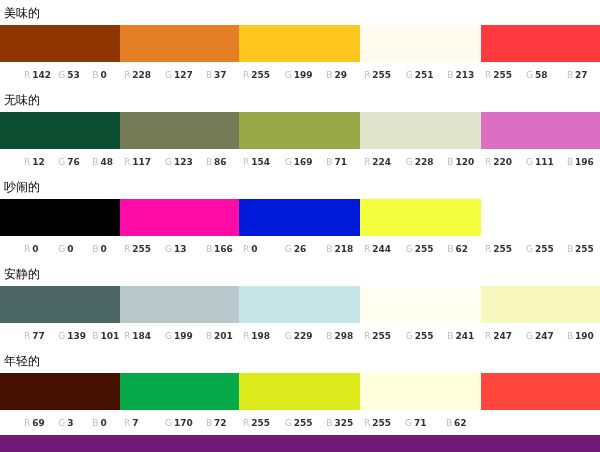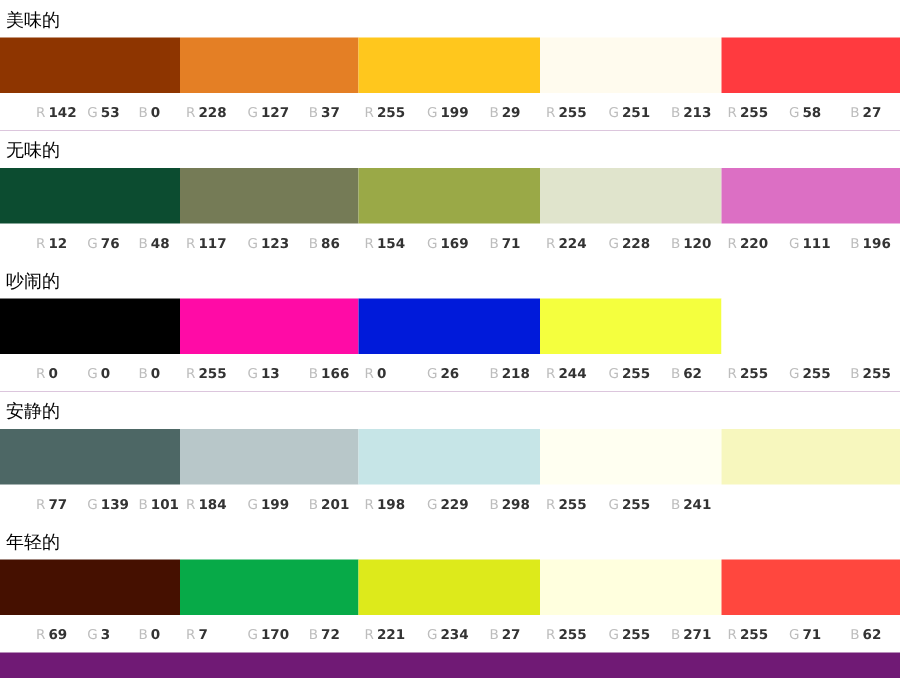--- a/index.html
+++ b/index.html
@@ -231,20 +231,25 @@
       <div class="rgb-cell c2">
         <span class="chan r"><span class="chan-letter">R</span><span class="chan-value">198</span></span>
         <span class="chan g"><span class="chan-letter">G</span><span class="chan-value">229</span></span>
         <span class="chan b"><span class="chan-letter">B</span><span class="chan-value">298</span></span>
       </div>
       <div class="rgb-cell c3">
         <span class="chan r"><span class="chan-letter">R</span><span class="chan-value">255</span></span>
         <span class="chan g"><span class="chan-letter">G</span><span class="chan-value">255</span></span>
         <span class="chan b"><span class="chan-letter">B</span><span class="chan-value">241</span></span>
       </div>
+      <div class="rgb-cell c4">
+        <span class="chan r"><span class="chan-letter">R</span><span class="chan-value">247</span></span>
+        <span class="chan g"><span class="chan-letter">G</span><span class="chan-value">247</span></span>
+        <span class="chan b"><span class="chan-letter">B</span><span class="chan-value">190</span></span>
+      </div>
     </div>
   </div>
 
   <div class="palette-row">
     <div class="row-label">年轻的</div>
     <div class="swatch-strip">
       <div class="swatch c0" style="background-color: rgb(69, 16, 0);"></div>
       <div class="swatch c1" style="background-color: rgb(7, 170, 72);"></div>
       <div class="swatch c2" style="background-color: rgb(221, 234, 27);"></div>
       <div class="swatch c3" style="background-color: rgb(255, 255, 222);"></div>
@@ -254,29 +259,24 @@
       <div class="rgb-cell c0">
         <span class="chan r"><span class="chan-letter">R</span><span class="chan-value">69</span></span>
         <span class="chan g"><span class="chan-letter">G</span><span class="chan-value">3</span></span>
         <span class="chan b"><span class="chan-letter">B</span><span class="chan-value">0</span></span>
       </div>
       <div class="rgb-cell c1">
         <span class="chan r"><span class="chan-letter">R</span><span class="chan-value">7</span></span>
         <span class="chan g"><span class="chan-letter">G</span><span class="chan-value">170</span></span>
         <span class="chan b"><span class="chan-letter">B</span><span class="chan-value">72</span></span>
       </div>
-      <div class="rgb-cell c2">
-        <span class="chan r"><span class="chan-letter">R</span><span class="chan-value">221</span></span>
-        <span class="chan g"><span class="chan-letter">G</span><span class="chan-value">234</span></span>
-        <span class="chan b"><span class="chan-letter">B</span><span class="chan-value">27</span></span>
-      </div>
-      <div class="rgb-cell c3">
-        <span class="chan r"><span class="chan-letter">R</span><span class="chan-value">255</span></span>
-        <span class="chan g"><span class="chan-letter">G</span><span class="chan-value">255</span></span>
-        <span class="chan b"><span class="chan-letter">B</span><span class="chan-value">271</span></span>
+      <div class="rgb-cell c3">
+        <span class="chan r"><span class="chan-letter">R</span><span class="chan-value">255</span></span>
+        <span class="chan g"><span class="chan-letter">G</span><span class="chan-value">255</span></span>
+        <span class="chan b"><span class="chan-letter">B</span><span class="chan-value">325</span></span>
       </div>
       <div class="rgb-cell c4">
         <span class="chan r"><span class="chan-letter">R</span><span class="chan-value">255</span></span>
         <span class="chan g"><span class="chan-letter">G</span><span class="chan-value">71</span></span>
         <span class="chan b"><span class="chan-letter">B</span><span class="chan-value">62</span></span>
       </div>
     </div>
   </div>
 
 </div>

